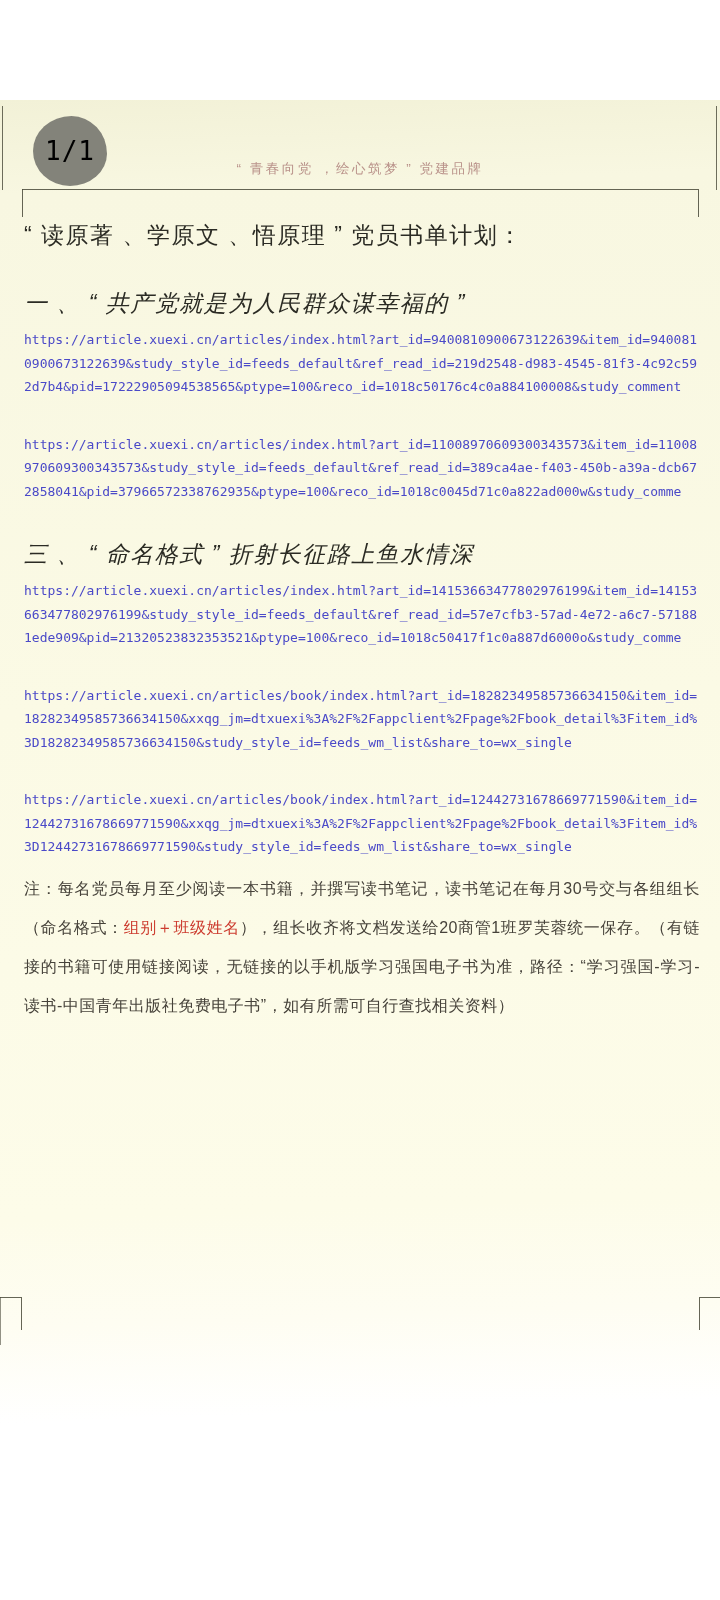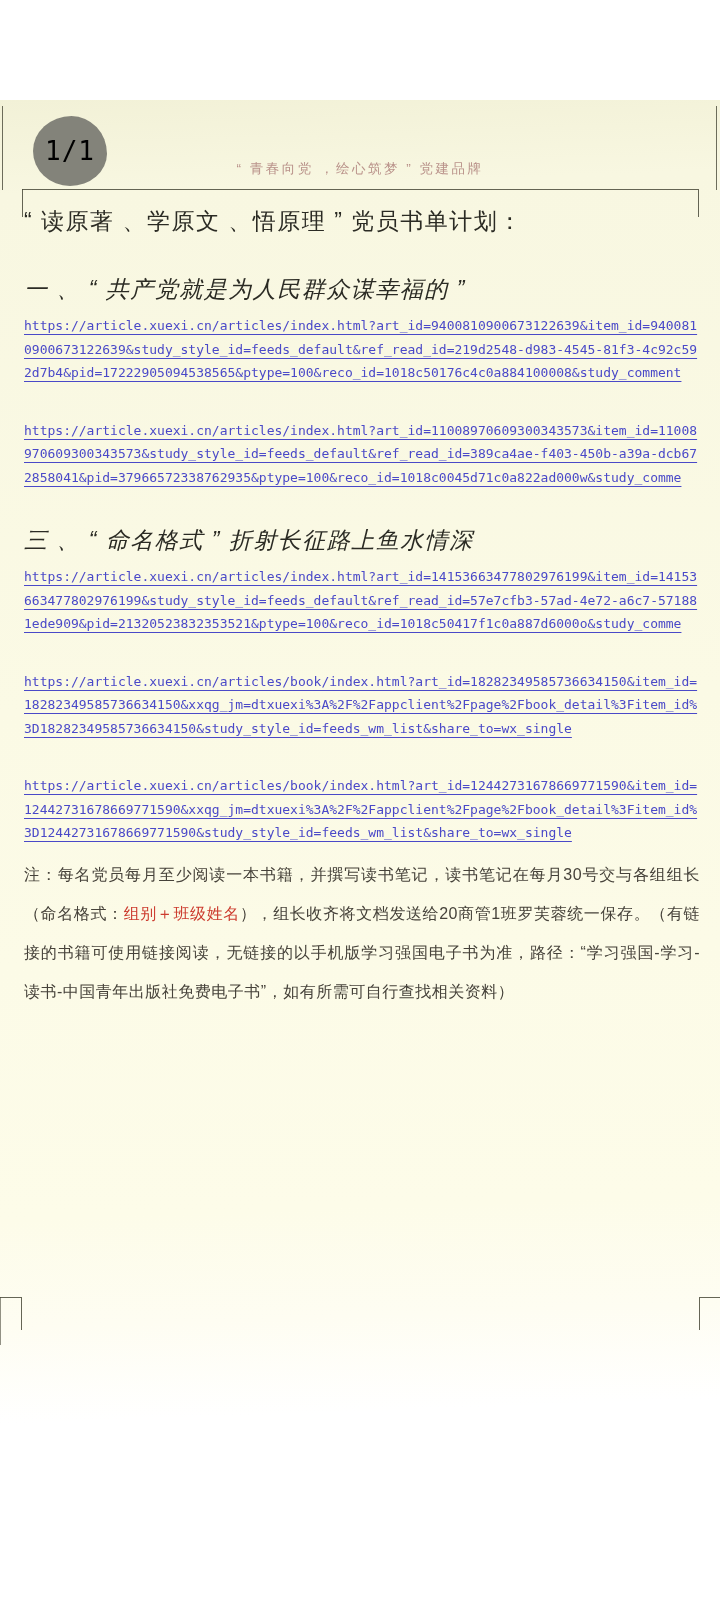--- a/index.html
+++ b/index.html
@@ -40,33 +40,33 @@
   .m-bot-l    { left: 0; top: 1197px; width: 22px; height: 33px; border-top: 1.5px solid rgba(74,74,58,.85); border-right: 1.5px solid rgba(74,74,58,.85); }
   .m-bot-r    { right: 0; top: 1197px; width: 21px; height: 33px; border-top: 1.5px solid rgba(74,74,58,.85); border-left: 1.5px solid rgba(74,74,58,.85); }
   .m-bot-edge { left: 0; top: 1197px; width: 0; height: 48px; border-left: 1.5px solid rgba(74,74,58,.6); }
   
   .content { position: absolute; left: 0; top: 0; width: 720px; padding: 96px 20px 0 24px; }
   .doc-title {
     text-align: center; font-size: 40px; line-height: 48px;
     font-weight: bold; color: #23231d; letter-spacing: 10px;
   }
   .doc-subtitle {
-    margin-top: 8px; font-size: 23px; line-height: 34px;
+    margin-top: 22px; font-size: 23px; line-height: 34px;
     color: #2b2b24; letter-spacing: 1.5px;
   }
   .book-item { margin-top: 34px; }
   .book-item:first-of-type { margin-top: 26px; }
   .book-heading {
     font-size: 23px; line-height: 34px; color: #2b2b24; letter-spacing: 1.5px; font-style: italic;
   }
   .doc-link {
     display: block; margin-top: 8px;
     font-family: "DejaVu Sans Mono", monospace;
     font-size: 13px; line-height: 23.5px; color: #4a49c8;
-    text-decoration: underline; text-underline-offset: 4px;
+    text-underline-offset: 4px;
     word-break: break-all; cursor: pointer; width: 676px;
   }
   .doc-note {
     margin-top: 10px; font-size: 16px; line-height: 39px;
     color: #46423a; letter-spacing: .5px; text-align: justify;
   }
   .note-red { color: #cc3b2e; }
 </style>
 </head>
 <body>

